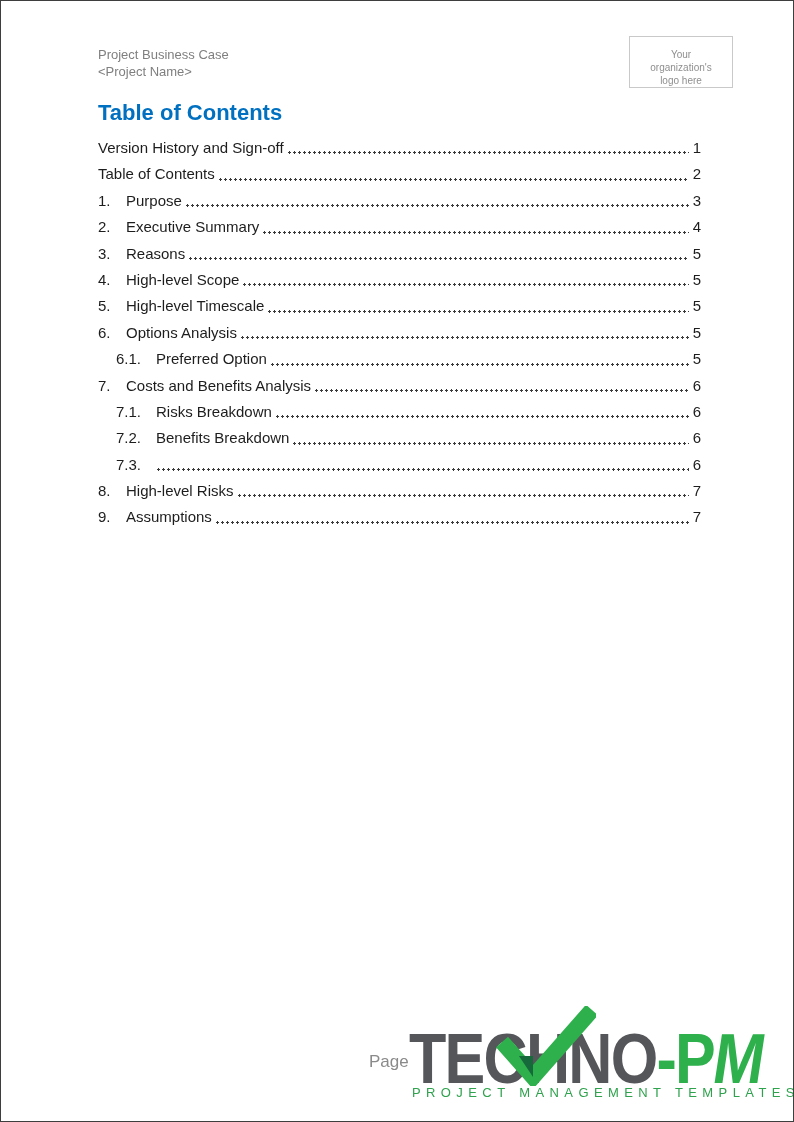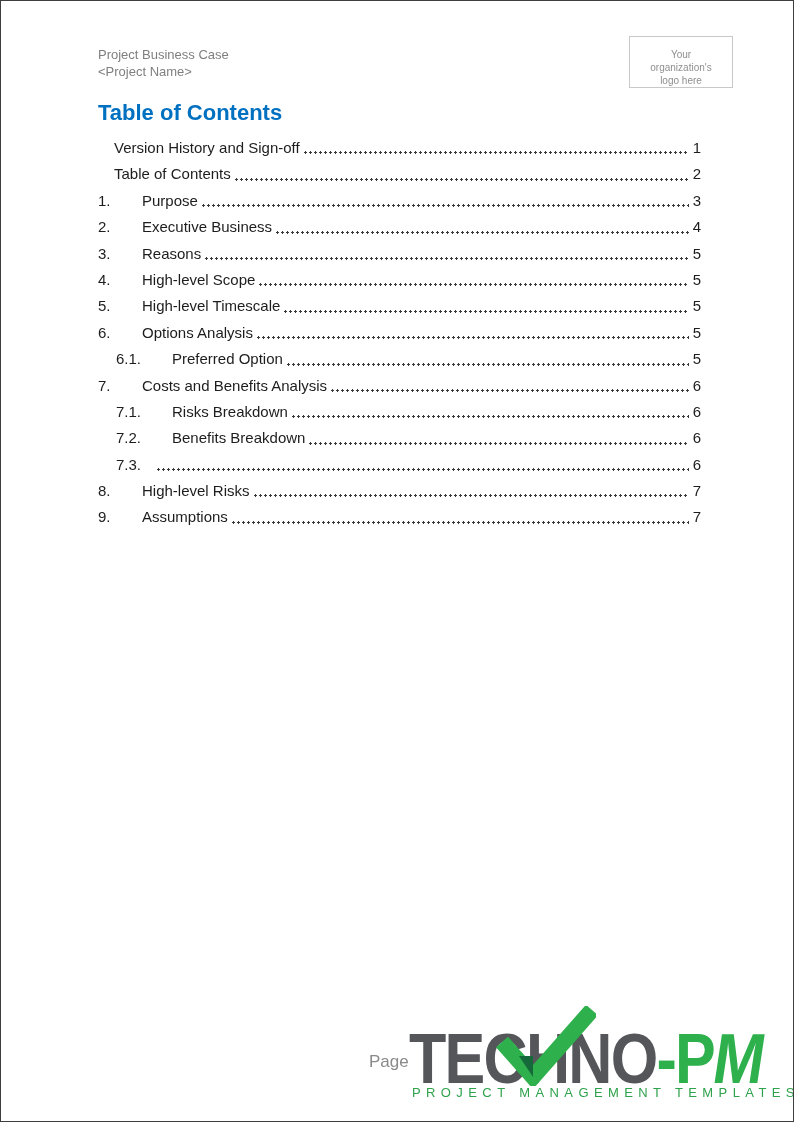--- a/index.html
+++ b/index.html
@@ -42,21 +42,21 @@
   .toc-row {
     display:flex; align-items:baseline;
     height:26.4px; line-height:26.4px;
     font-size:15px; color:#1d1d1d;
     cursor:pointer;
   }
   .toc-row .num   { flex:0 0 auto; }
   .toc-row.lv1 .num { width:28px; }
   .toc-row.lv2      { padding-left:18px; }
   .toc-row.lv2 .num { width:40px; }
-  .toc-row .lbl   { white-space:nowrap; padding-right:3px;margin-left:16px; }
+  .toc-row .lbl   { white-space:nowrap; padding-right:3px; }
   .toc-row .dots  {
     flex:1 1 auto; align-self:stretch; margin-right:2px;
     background-image:radial-gradient(circle, #3a3a3a 1px, rgba(0,0,0,0) 1.2px);
     background-size:5px 3px;
     background-repeat:repeat-x;
     background-position:left bottom 7px;
   }
   .toc-row .pg    { flex:0 0 auto; min-width:10px; text-align:right; }
 
   
@@ -114,21 +114,21 @@
         <span class="pg">2</span>
       </div>
       <div class="toc-row lv1">
         <span class="num">1.</span>
         <span class="lbl">Purpose</span>
         <span class="dots"></span>
         <span class="pg">3</span>
       </div>
       <div class="toc-row lv1">
         <span class="num">2.</span>
-        <span class="lbl">Executive Business</span>
+        <span class="lbl">Executive Summary</span>
         <span class="dots"></span>
         <span class="pg">4</span>
       </div>
       <div class="toc-row lv1">
         <span class="num">3.</span>
         <span class="lbl">Reasons</span>
         <span class="dots"></span>
         <span class="pg">5</span>
       </div>
       <div class="toc-row lv1">

